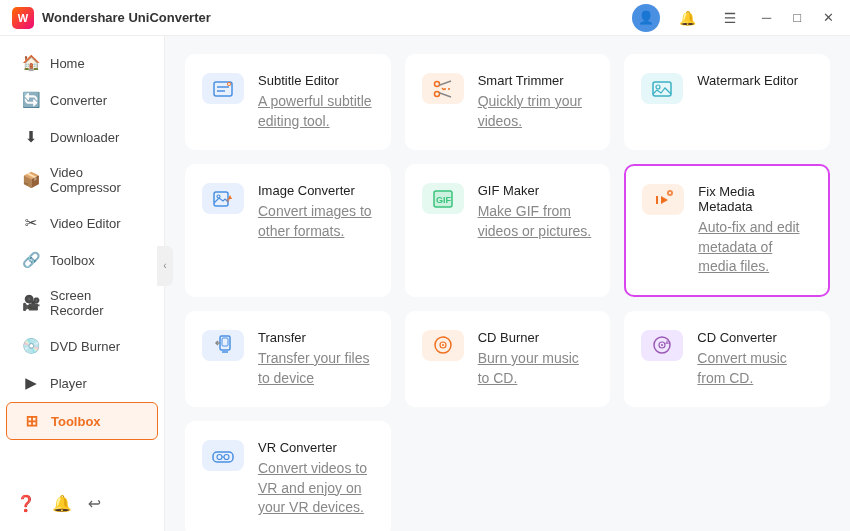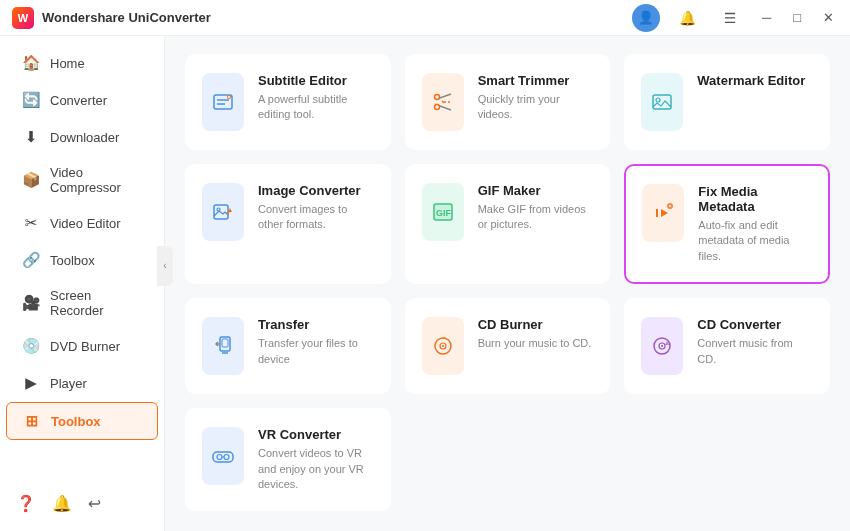--- a/index.html
+++ b/index.html
@@ -118,39 +118,39 @@
       gap: 14px;
       cursor: pointer;
       transition: box-shadow 0.15s;
       border: 1.5px solid transparent;
     }
     .tool-card.highlighted {
       border: 2px solid #d946ef;
     }
 
     .tool-icon-box {
-      width: 42px; height: 58px;
+      width: 42px; height: 31px;
       border-radius: 8px;
       background: #f0f0f0;
       display: flex; align-items: center; justify-content: center;
       flex-shrink: 0;
       font-size: 20px;
     }
     .tool-icon-box.blue { background: #e8f0fe; }
     .tool-icon-box.orange { background: #fff0e6; }
     .tool-icon-box.green { background: #e6f9f0; }
     .tool-icon-box.purple { background: #f0e6ff; }
     .tool-icon-box.teal { background: #e6f7f9; }
 
     .tool-text {}
     .tool-title {
-      font-size: 13px; font-weight: 700; color: #222; margin-bottom: 4px;
+      font-size: 13px; font-weight: 400; color: #222; margin-bottom: 4px;
     }
     .tool-desc {
-      font-size: 11px; color: #888; line-height: 1.4;
+      font-size: 14px; color: #888; line-height: 1.4; text-decoration: underline;
     }
 
     
     svg { display: block; }
   </style>
 </head>
 <body>
 
 <div class="titlebar">
   <div class="titlebar-logo">W</div>

